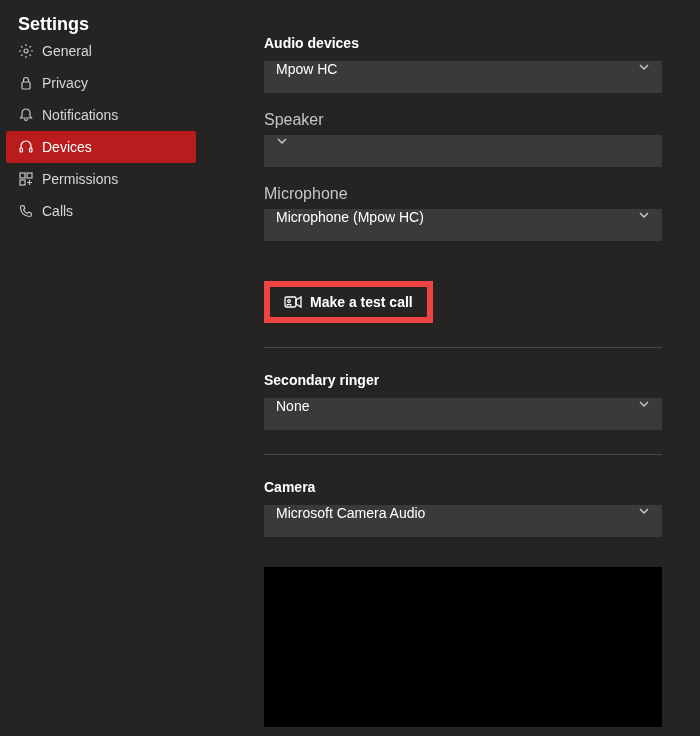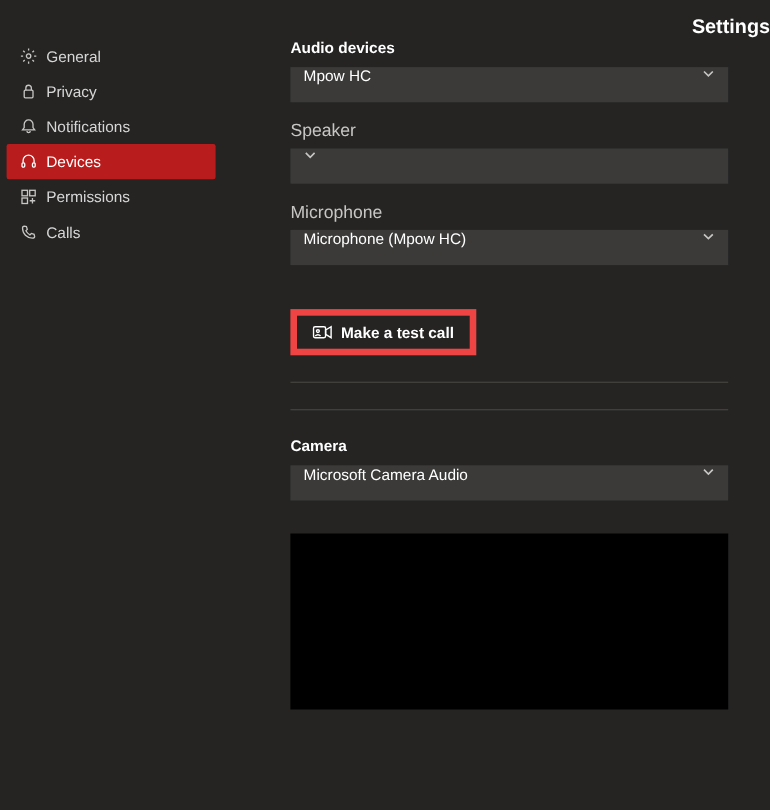--- a/index.html
+++ b/index.html
@@ -13,21 +13,20 @@
       background: #252423;
       font-family: 'Segoe UI', -apple-system, BlinkMacSystemFont, sans-serif;
       color: #ffffff;
       overflow: hidden;
     }
     .page-title {
       font-size: 18px;
       font-weight: 700;
       padding: 14px 0 0 18px;
       color: #ffffff;
-      text-align: right;
     }
     .container {
       display: flex;
     }
     .sidebar {
       width: 210px;
       padding-left: 6px;
     }
     .sidebar-item {
       display: flex;
@@ -240,20 +239,31 @@
           <path d="M12 5l5-3v10l-5-3z"></path>
           <circle cx="5" cy="6" r="1.3"></circle>
           <path d="M2.6 10.5a3 3 0 014.8 0"></path>
         </svg>
         <span>Make a test call</span>
       </button>
     </div>
 
     <div class="divider"></div>
 
+    <div class="section-block">
+      <div class="section-label">Secondary ringer</div>
+      <div class="dropdown">
+        <span class="dropdown-value">None</span>
+        <span class="chevron">
+          <svg viewBox="0 0 12 12">
+              <path d="M2 4l4 4 4-4"></path>
+            </svg>
+        </span>
+      </div>
+    </div>
 
     <div class="divider"></div>
 
     <div class="section-block">
       <div class="section-label">Camera</div>
       <div class="dropdown">
         <span class="dropdown-value">Microsoft Camera Audio</span>
         <span class="chevron">
           <svg viewBox="0 0 12 12">
               <path d="M2 4l4 4 4-4"></path>

